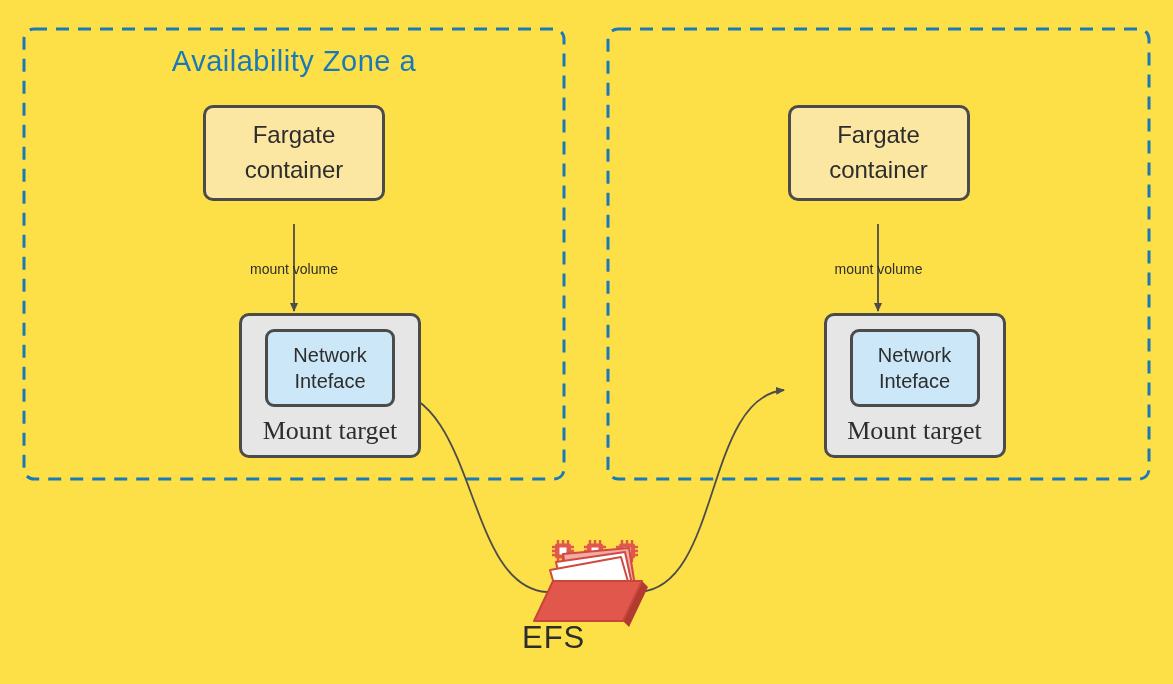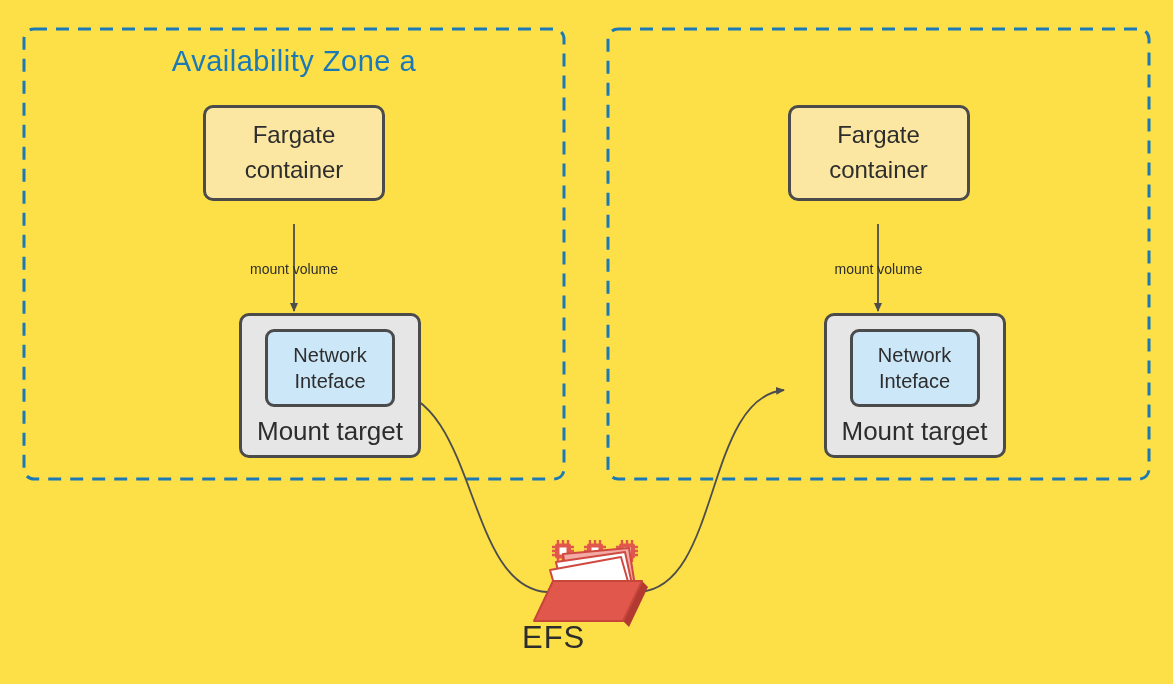--- a/index.html
+++ b/index.html
@@ -41,21 +41,21 @@
     position:absolute;top:284px;left:50%;transform:translateX(-50%);
     width:182px;height:145px;background:var(--mount_target_fill,#e6e6e6);
     display:flex;flex-direction:column;align-items:center;padding-top:13px;margin-left:36px;
   }
   .network-interface{
     width:130px;height:78px;background:var(--network_interface_fill,#cbe7f8);
     border-radius:9px;display:flex;align-items:center;justify-content:center;
     text-align:center;font-size:20px;
   }
   .network-interface .wrap-label{width:100px;line-height:1.3;}
-  .mt-label{flex:1;display:flex;align-items:center;font-size:26px;}
+  .mt-label{flex:1;display:flex;align-items:center;font-size:26px;font-family:Liberation Serif, serif;}
   .efs-label{
     position:absolute;left:522px;top:620px;width:140px;text-align:left;
     font-size:31px;letter-spacing:1px;
   }
 </style>
 </head>
 <body>
 
 <div class="canvas">
 

